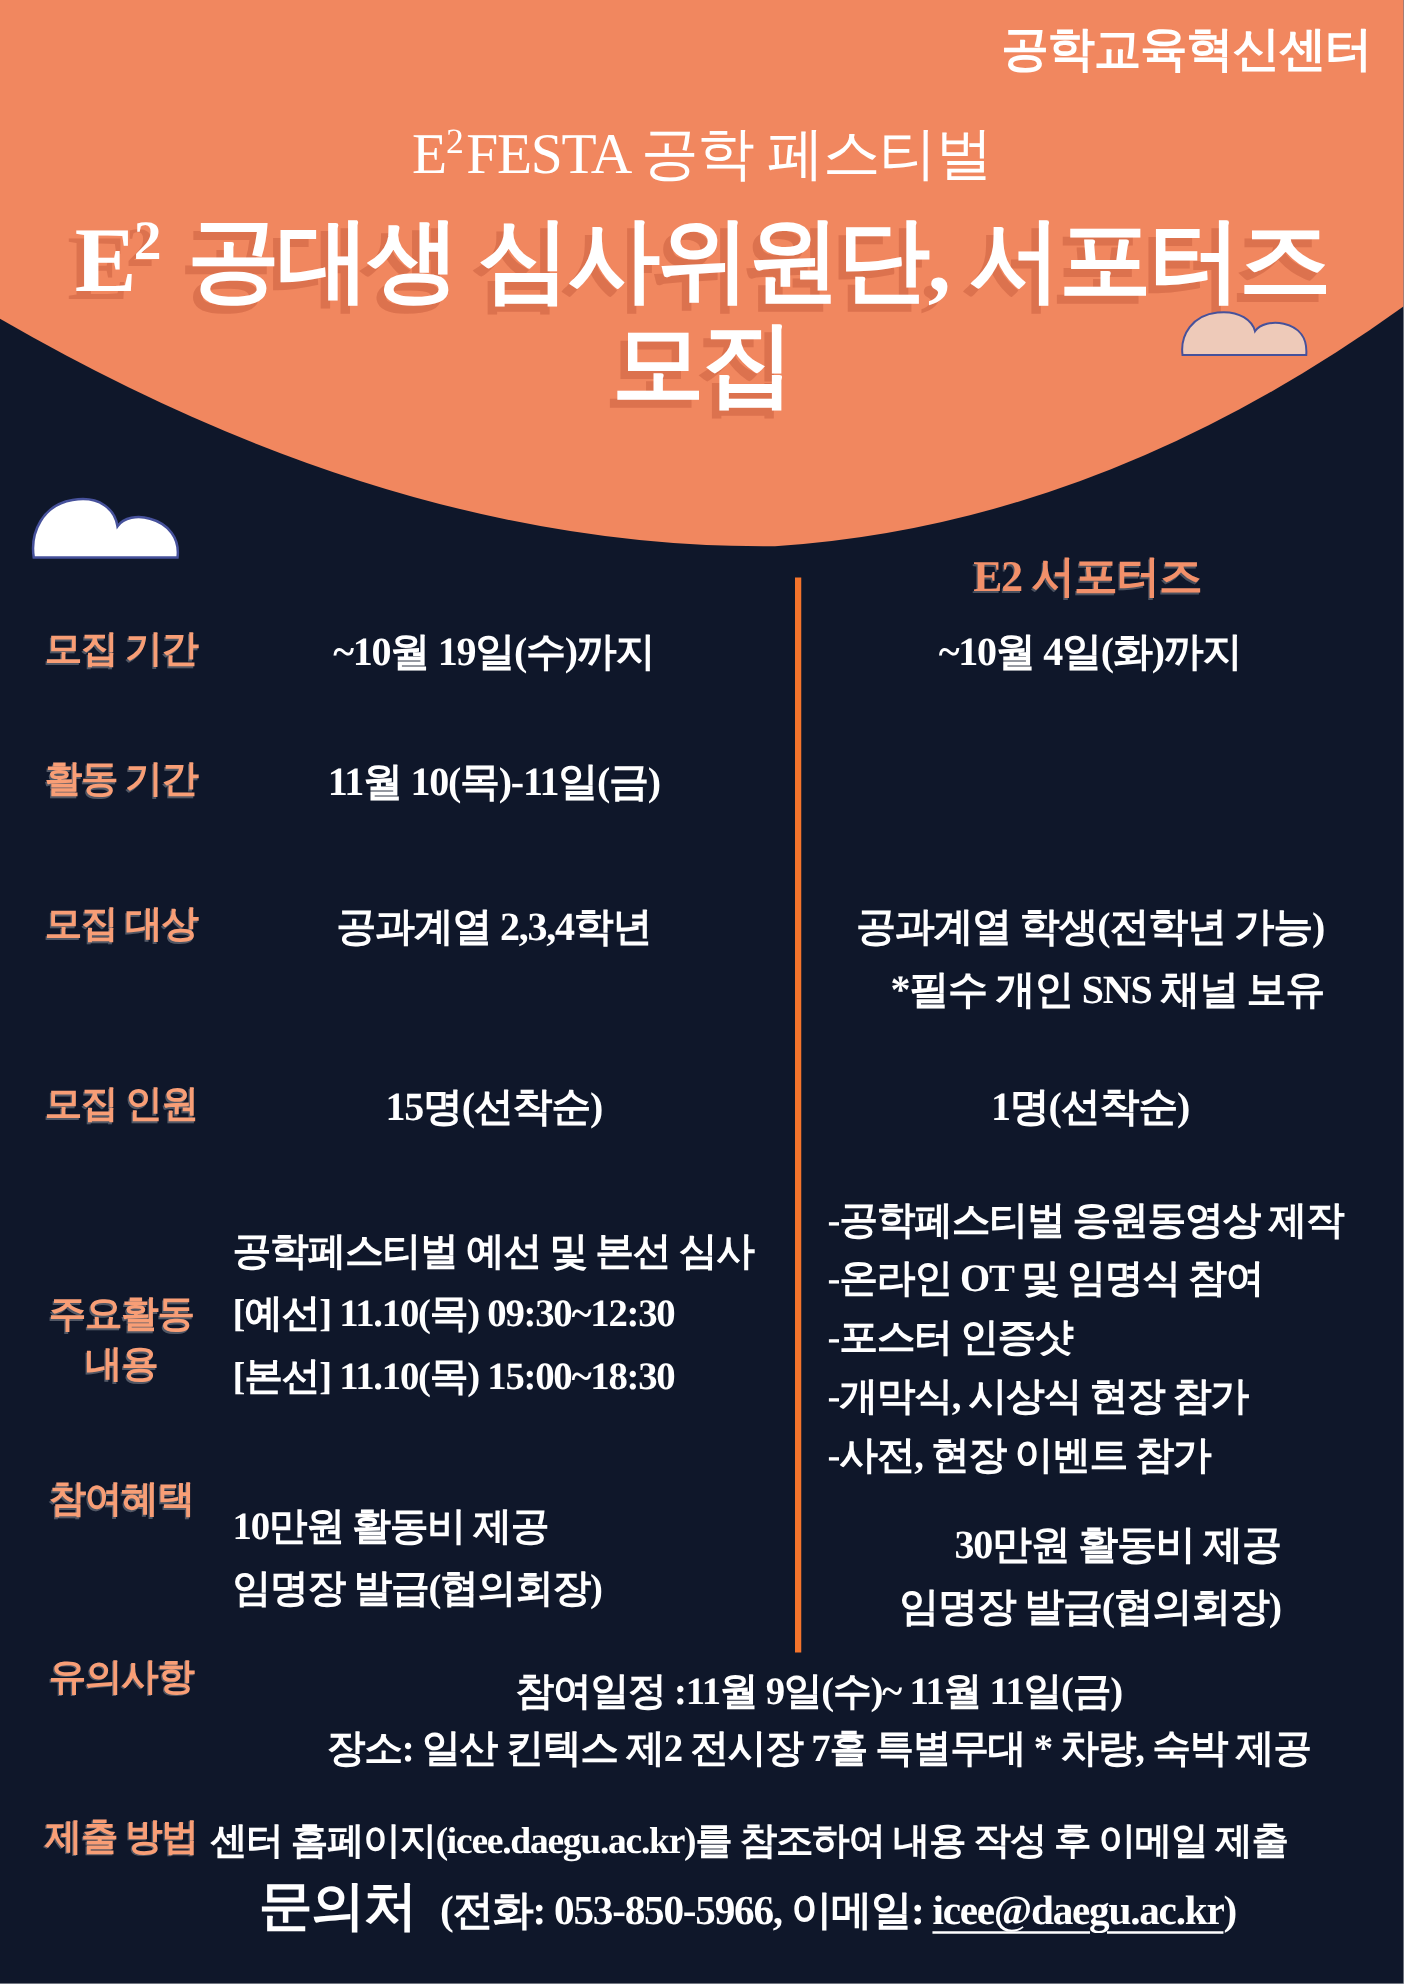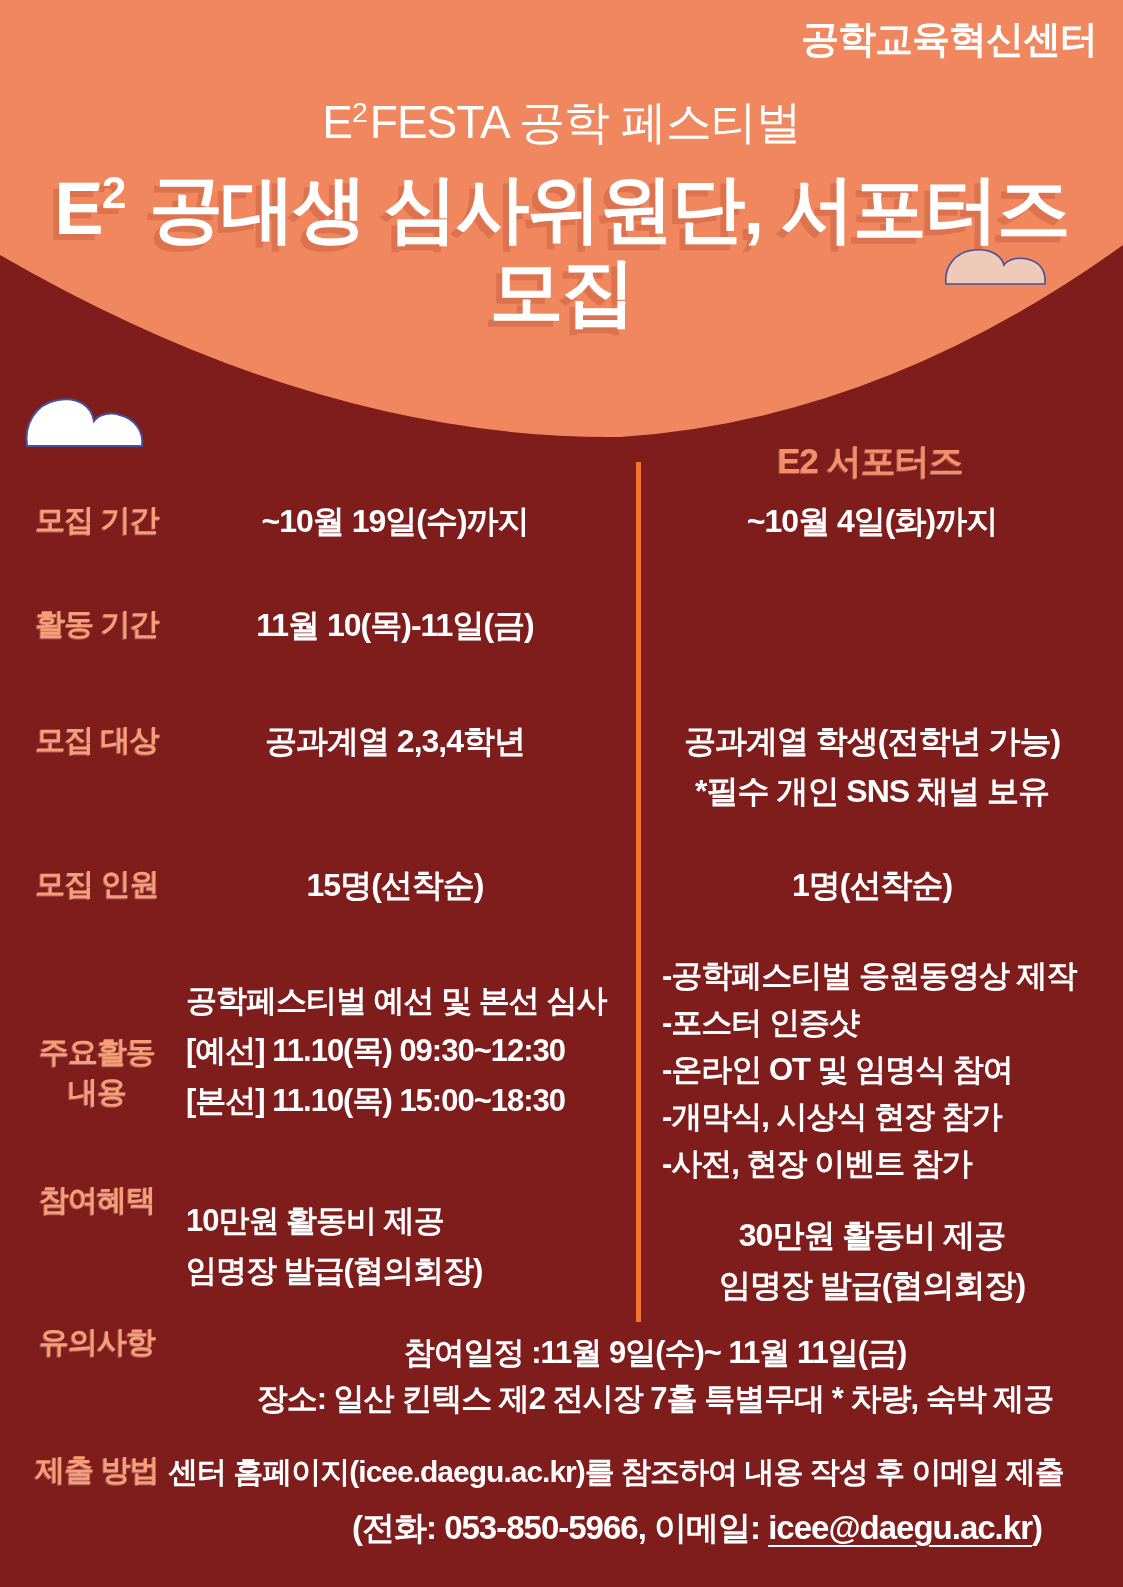--- a/index.html
+++ b/index.html
@@ -1,21 +1,21 @@
 <!DOCTYPE html>
 <html><head>
 <meta charset="utf-8">
 <style>
   html,body{margin:0;padding:0;background:#ffffff;}
   .poster{
     position:relative;
     width:1123px;height:1587px;
-    background:#7f1d1d;
+    background:#0f172a;
     overflow:hidden;
-    font-family:Liberation Sans, sans-serif;
+    font-family:Liberation Serif, serif;
     color:#ffffff;
   }
   .header-blob{position:absolute;top:0;left:0;width:1123px;height:470px;display:block;}
   .org{
     position:absolute;top:14px;right:26px;
     font-size:38px;font-weight:700;color:#ffffff;letter-spacing:-1px;
   }
   .subtitle{
     position:absolute;top:92px;left:0;width:100%;
     text-align:center;font-size:46px;font-weight:400;color:#ffffff;letter-spacing:-1px;
@@ -52,21 +52,21 @@
     position:absolute;
     font-size:32px;font-weight:700;color:#ffffff;letter-spacing:-1px;
     text-align:center;line-height:47px;
   }
   .c1{left:170px;width:450px;}
   .c2{left:652px;width:440px;}
   .list{text-align:left;}
   .c1.list{padding-left:16px;width:434px;font-size:31px;line-height:50px;}
   .c2.list{padding-left:10px;width:430px;font-size:31px;line-height:47px;}
   .c2.block,.c1.block{line-height:50px;}
-  .block .inner{display:inline-block;text-align:center;}
+  .block .inner{display:inline-block;text-align:right;}
   .notes-text{
     position:absolute;left:205px;top:1330px;width:900px;
     font-size:31px;font-weight:700;letter-spacing:-1px;line-height:46px;
     text-align:center;color:#ffffff;
   }
   .submission-text{
     position:absolute;left:168px;top:1452px;width:940px;
     font-size:30px;font-weight:700;letter-spacing:-1px;color:#ffffff;text-align:left;
   }
   .contact-label{
@@ -135,22 +135,22 @@
     <div>주요활동</div>
     <div>내용</div>
   </div>
   <div class="c1 list" style="top:976px">
     <div>공학페스티벌 예선 및 본선 심사</div>
     <div>[예선] 11.10(목) 09:30~12:30</div>
     <div>[본선] 11.10(목) 15:00~18:30</div>
   </div>
   <div class="c2 list" style="top:952px">
     <div>-공학페스티벌 응원동영상 제작</div>
+    <div>-온라인 OT 및 임명식 참여</div>
     <div>-포스터 인증샷</div>
-    <div>-온라인 OT 및 임명식 참여</div>
     <div>-개막식, 시상식 현장 참가</div>
     <div>-사전, 현장 이벤트 참가</div>
   </div>
 
   <div class="label" style="top:1180px">참여혜택</div>
   <div class="c1 list block" style="top:1196px">
     <div>10만원 활동비 제공</div>
     <div>임명장 발급(협의회장)</div>
   </div>
   <div class="c2 block" style="top:1210px">
@@ -162,15 +162,16 @@
 
   <div class="label" style="top:1322px">유의사항</div>
   <div class="notes-text">
     <div>참여일정 :11월 9일(수)~ 11월 11일(금)</div>
     <div>장소: 일산 킨텍스 제2 전시장 7홀 특별무대 * 차량, 숙박 제공</div>
   </div>
 
   <div class="label" style="top:1450px">제출 방법</div>
   <div class="submission-text">센터 홈페이지(icee.daegu.ac.kr)를 참조하여 내용 작성 후 이메일 제출</div>
 
+  <div class="contact-label">문의처</div>
   <div class="contact-text"><span>(전화: 053-850-5966, 이메일: </span><a href="#">icee@daegu.ac.kr</a><span>)</span></div>
 
 </div>
 
 </body></html>

